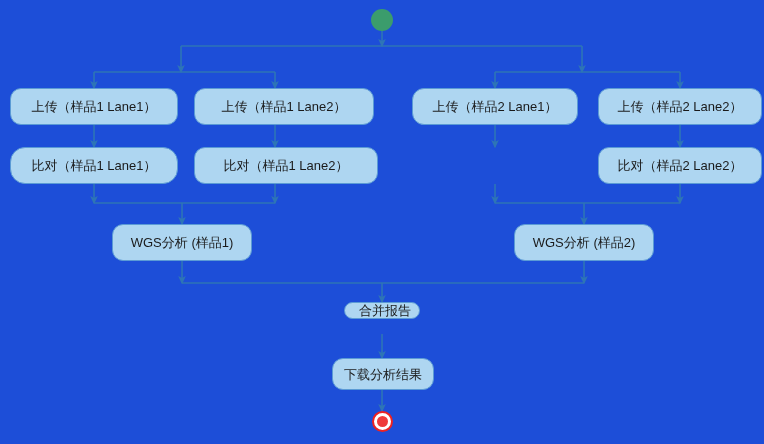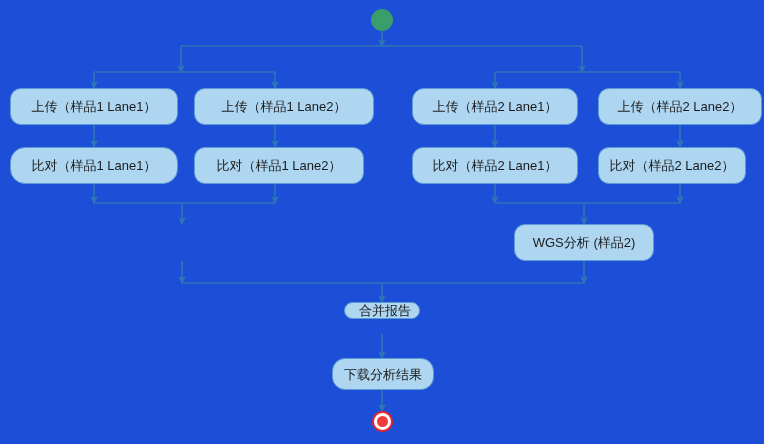--- a/index.html
+++ b/index.html
@@ -135,39 +135,39 @@
   <div class="node" style="left:412px; top:88px; width:166px; height:37px;border-radius:12px;">
     <span class="node-label">上传（样品2 Lane1）</span>
   </div>
   <div class="node" style="left:598px; top:88px; width:164px; height:37px;">
     <span class="node-label">上传（样品2 Lane2）</span>
   </div>
 
   <div class="node" style="left:10px; top:147px; width:168px; height:37px;border-radius:15px;">
     <span class="node-label">比对（样品1 Lane1）</span>
   </div>
-  <div class="node" style="left:194px; top:147px; width:170px; height:37px;">
+  <div class="node" style="left:194px; top:147px; width:184px; height:37px;">
     <span class="node-label">比对（样品1 Lane2）</span>
   </div>
-  <div class="node" style="left:412px; top:147px; width:166px; height:37px;">
-    <span class="node-label">比对（样品2 Lane1）</span>
-  </div>
-  <div class="node" style="left:598px; top:147px; width:148px; height:37px;">
+  <div class="node" style="left:598px; top:147px; width:164px; height:37px;">
     <span class="node-label">比对（样品2 Lane2）</span>
   </div>
 
+  <div class="node" style="left:112px; top:224px; width:140px; height:37px;">
+    <span class="node-label">WGS分析 (样品1)</span>
+  </div>
   <div class="node" style="left:514px; top:224px; width:140px; height:37px;">
     <span class="node-label">WGS分析 (样品2)</span>
   </div>
 
   <div class="node" style="left:344px; top:302px; width:76px; height:17px;padding-left:6px;">
     <span class="node-label">合并报告</span>
   </div>
 
-  <div class="node" style="left:332px; top:358px; width:102px; height:32px;border-radius:13px;">
+  <div class="node" style="left:332px; top:358px; width:102px; height:32px;">
     <span class="node-label">下载分析结果</span>
   </div>
 
   <div class="end-node" style="left:372px; top:411px;">
     <span class="end-node-inner"></span>
   </div>
 
 </div>
 
 </body></html>

